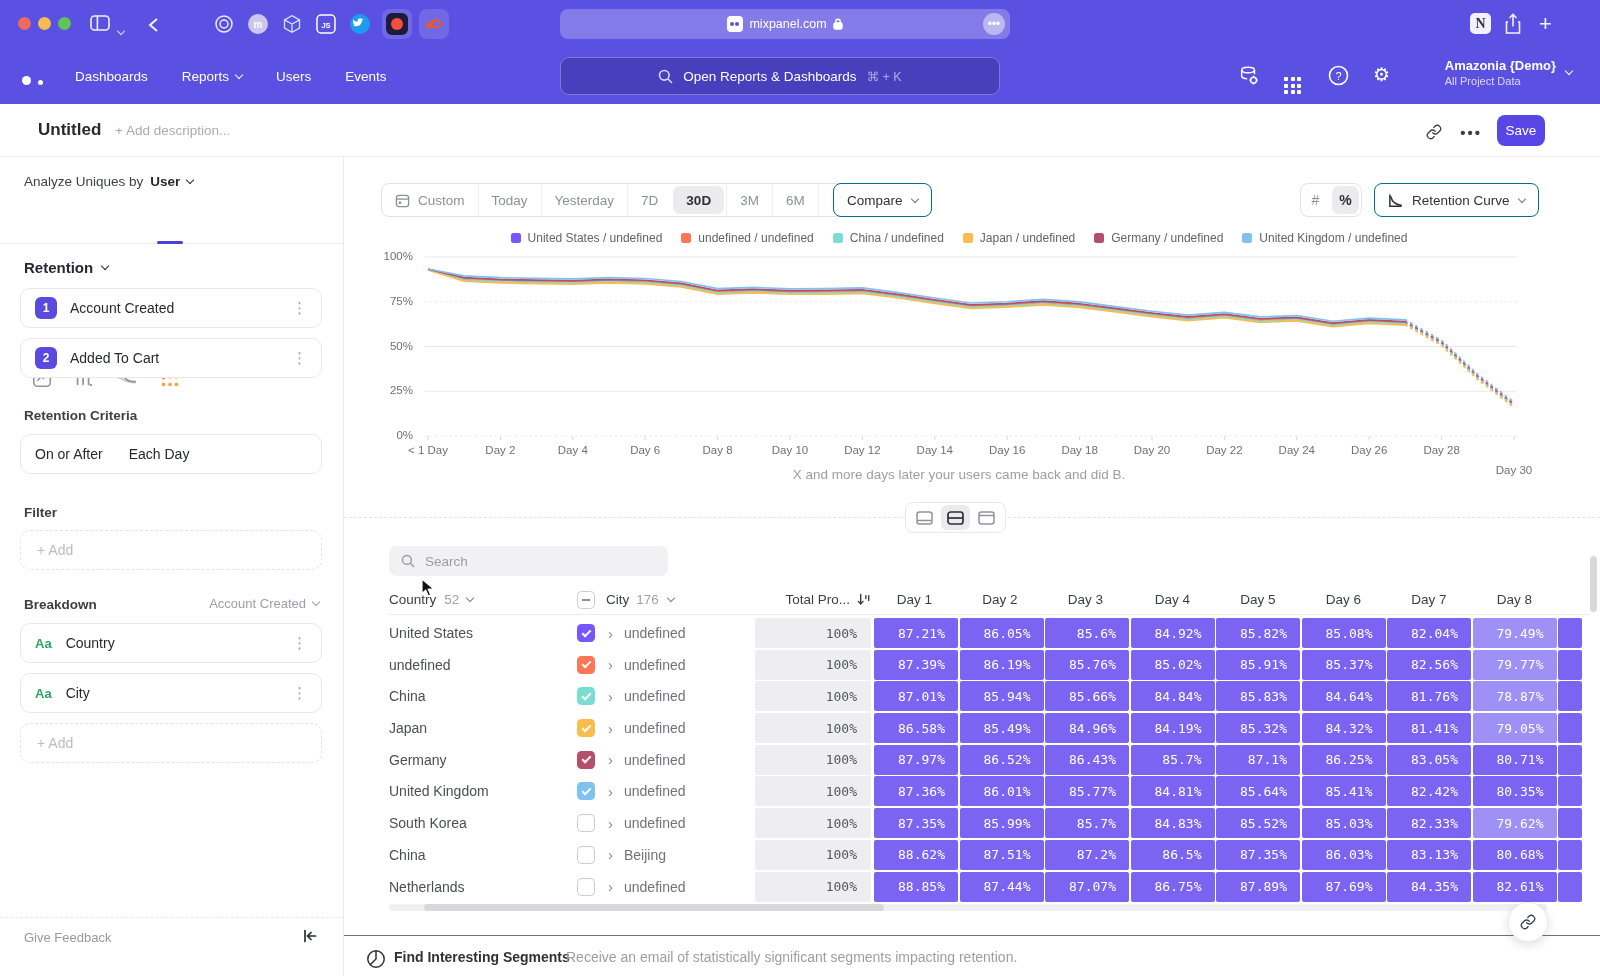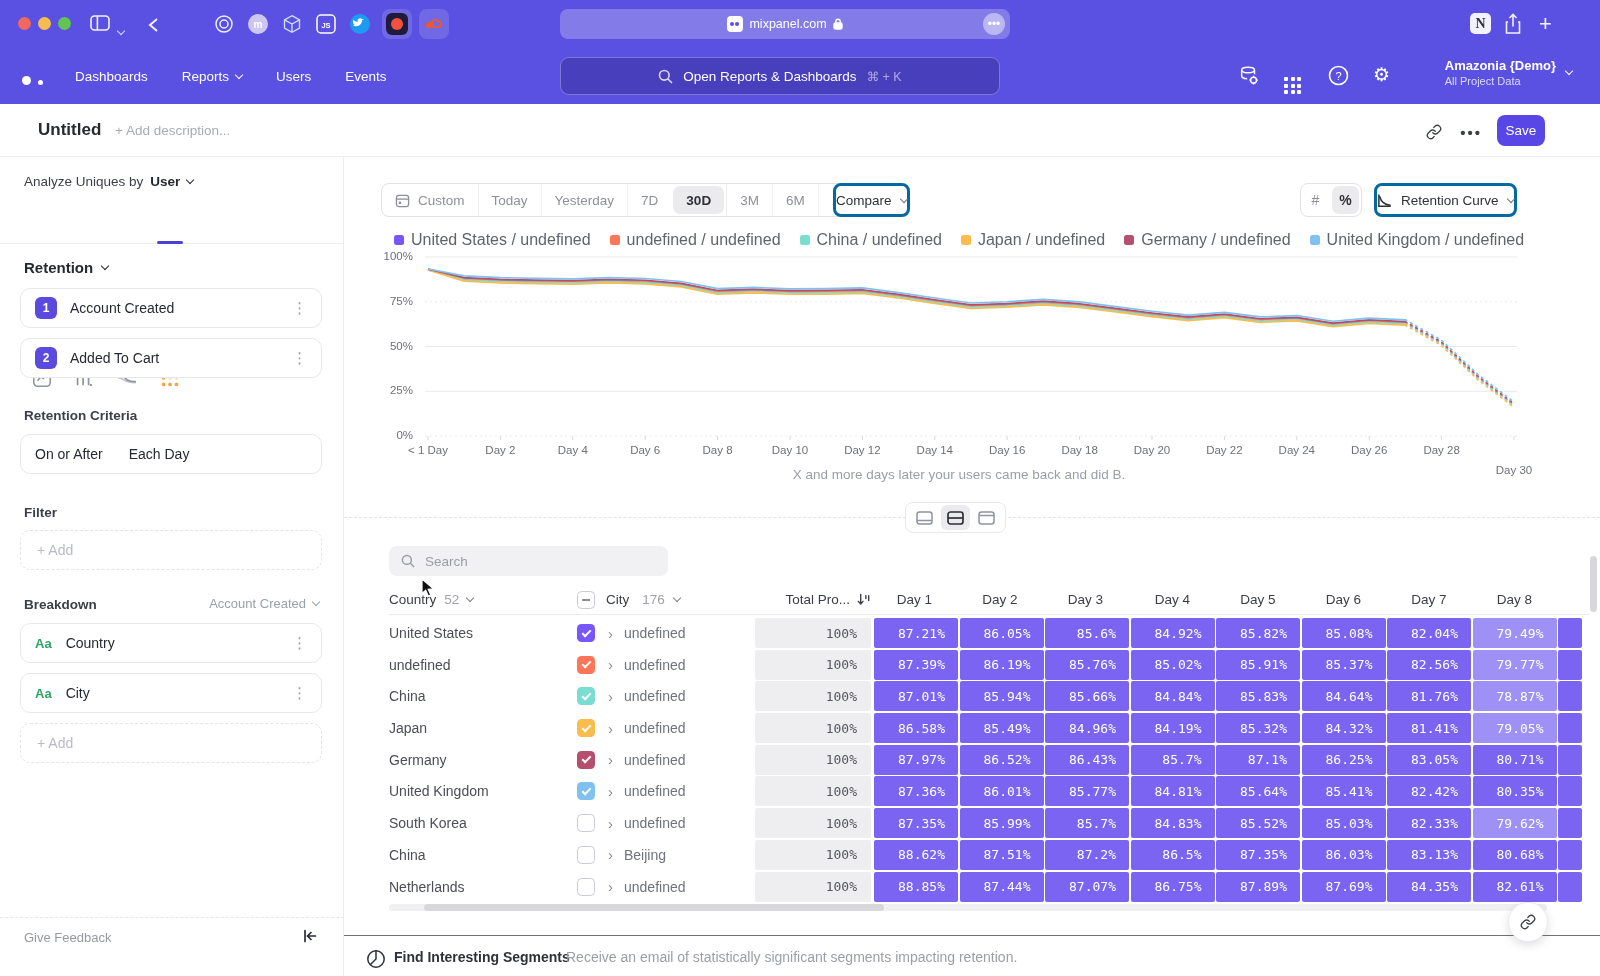--- a/index.html
+++ b/index.html
@@ -62,30 +62,30 @@
   .tabicon { position:absolute; top:210px; width:24px; height:24px; color:#9094a0; }
 
   
   #dateseg { position:absolute; left:381px; top:183px; height:34px; border:1px solid #e2e2e7;
     border-radius:8px; display:flex; align-items:center; background:#fff; }
   .seg-item { padding:0 13px; font-size:13.5px; color:#8d9197; height:100%; display:flex;
     align-items:center; gap:8px; border-left:1px solid #efeff2; }
   .seg-item:first-child { border-left:none; }
   .seg-item.active { background:#ebebee; border-radius:7px; color:#2e3136; font-weight:700;
     height:28px; margin:0 2px; border-left:none; }
-  .btn { border:3px solid #0369a1; border-radius:8px; height:34px; display:flex; align-items:center;
-    gap:9px; padding:0 0; font-size:13.5px; color:#2e3136; background:#fff; }
+  .btn { border:1px solid #0369a1; border-radius:8px; height:34px; display:flex; align-items:center;
+    gap:9px; padding:0 13px; font-size:13.5px; color:#2e3136; background:#fff; }
   #fmt-toggle { position:absolute; left:1300px; top:183px; width:62px; height:34px; border:1px solid #e2e2e7;
     border-radius:8px; display:flex; align-items:center; background:#fff; }
   .fmt { width:29px; text-align:center; font-size:14px; color:#8d9197; }
   .fmt.active { background:#ebebee; border-radius:7px; height:28px; line-height:28px; color:#2e3136; font-weight:700; margin:2px; width:27px; }
 
   
   #legend { position:absolute; left:384px; top:231px; width:1150px; display:flex; justify-content:center; gap:19px; }
-  .lg-item { display:flex; align-items:center; gap:7px; font-size:16px; color:#606469; }
+  .lg-item { display:flex; align-items:center; gap:7px; font-size:12px; color:#606469; }
   .lg-sw { width:10px; height:10px; border-radius:2.5px; }
   .ylab { position:absolute; width:32px; text-align:right; font-size:11.5px; color:#6d7077; }
   .xlab { position:absolute; top:444px; width:70px; text-align:center; font-size:11.5px; color:#6d7077; }
   #caption { position:absolute; left:384px; top:467px; width:1150px; text-align:center; font-size:13.5px; color:#9b9ea5; }
 
   #divider2 { position:absolute; left:344px; top:517px; width:1256px; border-top:1px dashed #e4e4e8; }
   #viewtoggle { position:absolute; left:905px; top:502px; height:31px; background:#fff; border:1px solid #e8e8ea;
     border-radius:8px; display:flex; align-items:center; padding:0 4px; gap:2px; }
   .vt { width:29px; height:25px; display:flex; align-items:center; justify-content:center; color:#9094a0; border-radius:6px; }
   .vt.active { background:#ebebee; color:#2e3136; }
@@ -569,21 +569,21 @@
     <span class="c-country">
       <span style="font-weight:500">Country</span>
       <span class="cnt">52</span>
       <span class="chev" style="color:#7d8086"></span>
     </span>
     <span class="c-city">
       <span class="cb off">
           <span class="dash"></span>
         </span>
       <span style="font-weight:500;margin-left:11px">City</span>
-      <span class="cnt" style="margin-left:13px">176</span>
+      <span class="cnt" style="margin-left:7px">176</span>
       <span class="chev" style="color:#7d8086;margin-left:9px"></span>
     </span>
     <span class="c-total">
       <span style="font-weight:500">Total Pro...</span>
       <svg width="15" height="15" viewBox="0 0 16 16" fill="none" stroke="#3b3e45" stroke-width="1.5" stroke-linecap="round" style="margin-left:6px">
           <path d="M5 2.5v10M2.5 10 5 12.7 7.5 10"></path>
           <path d="M10.5 7V4M13.5 9V4"></path>
         </svg>
     </span>
     <span id="day-headers" style="display:flex">

